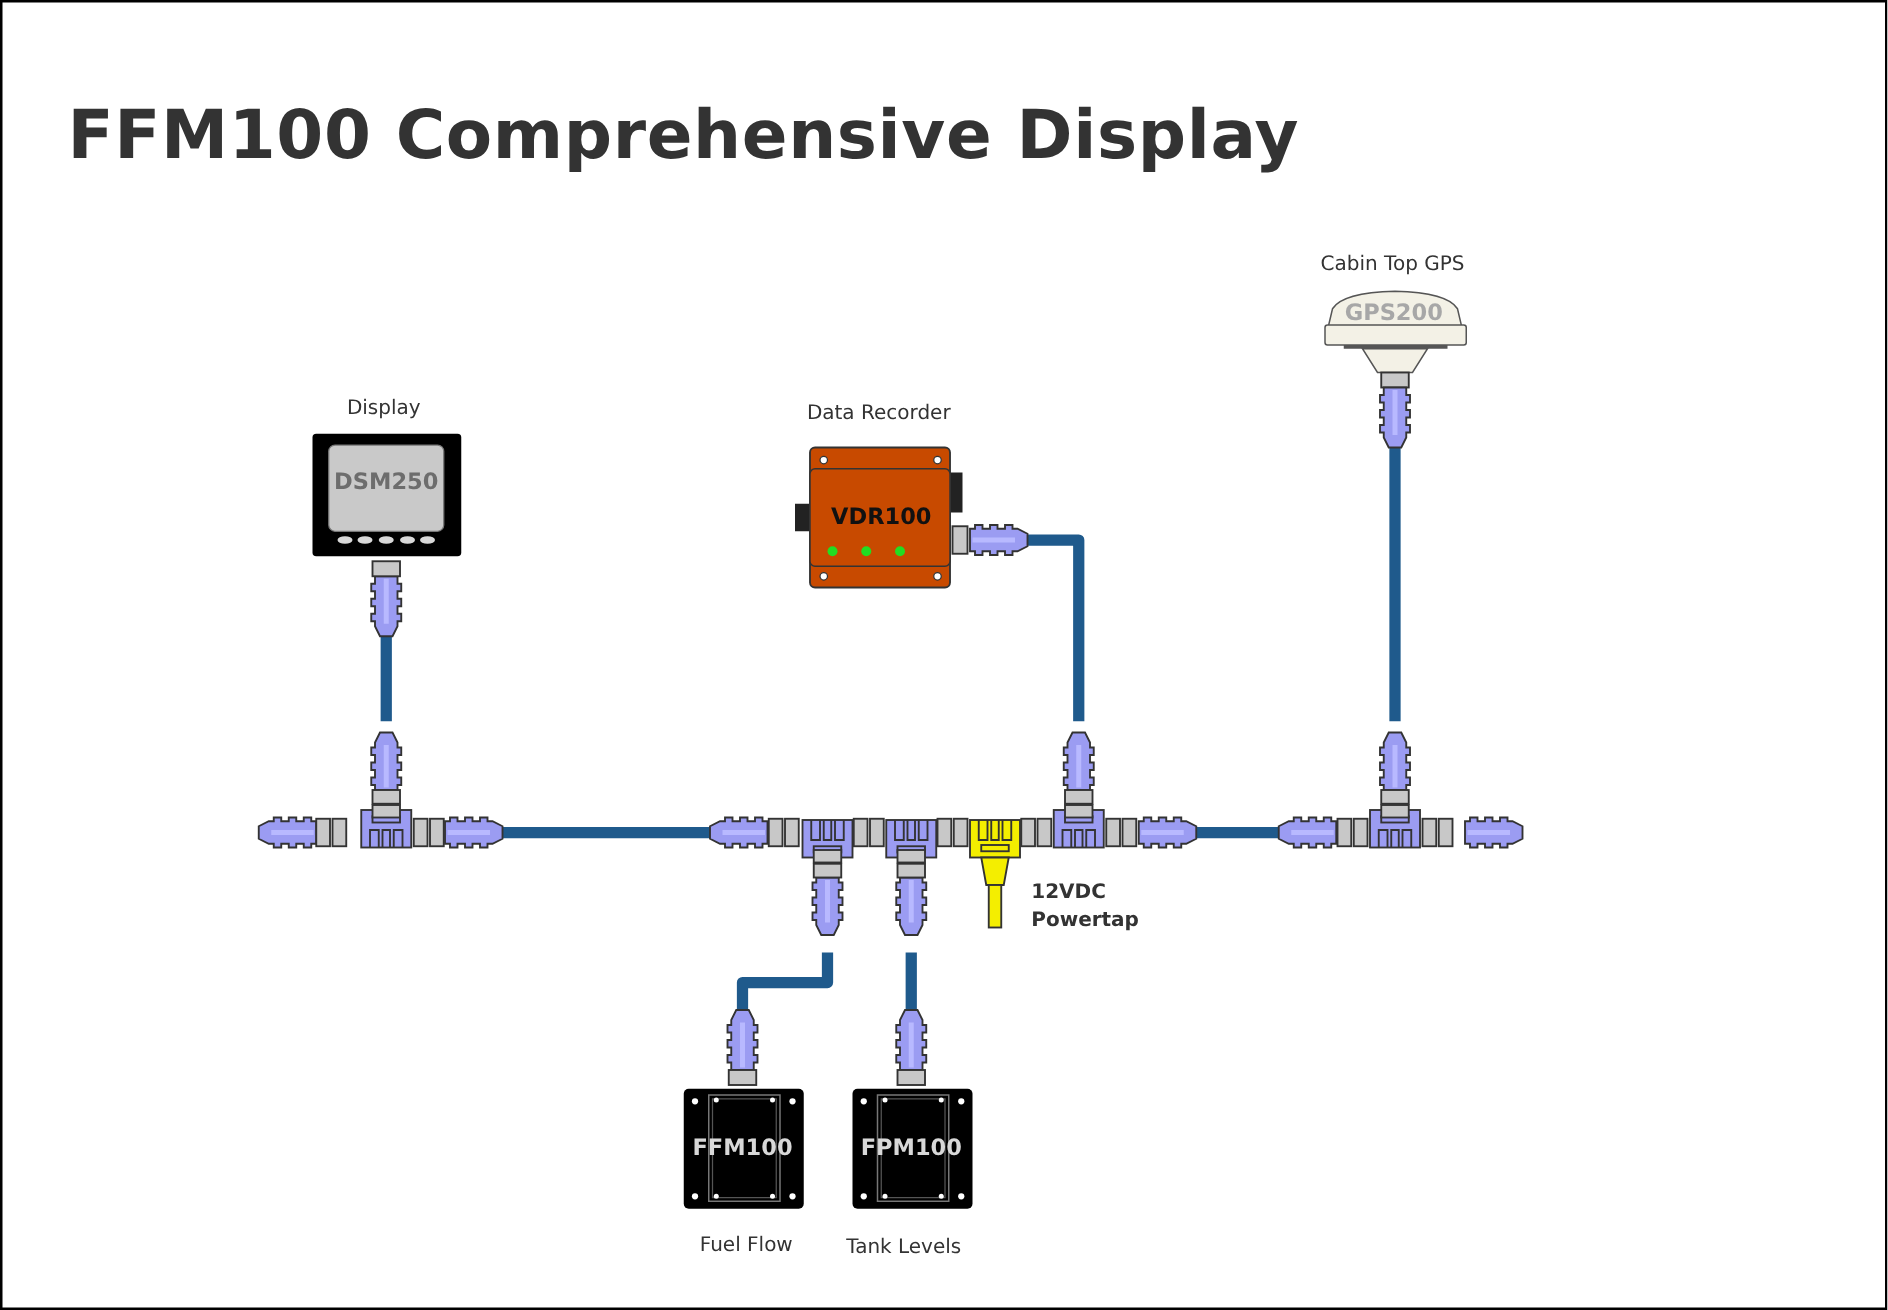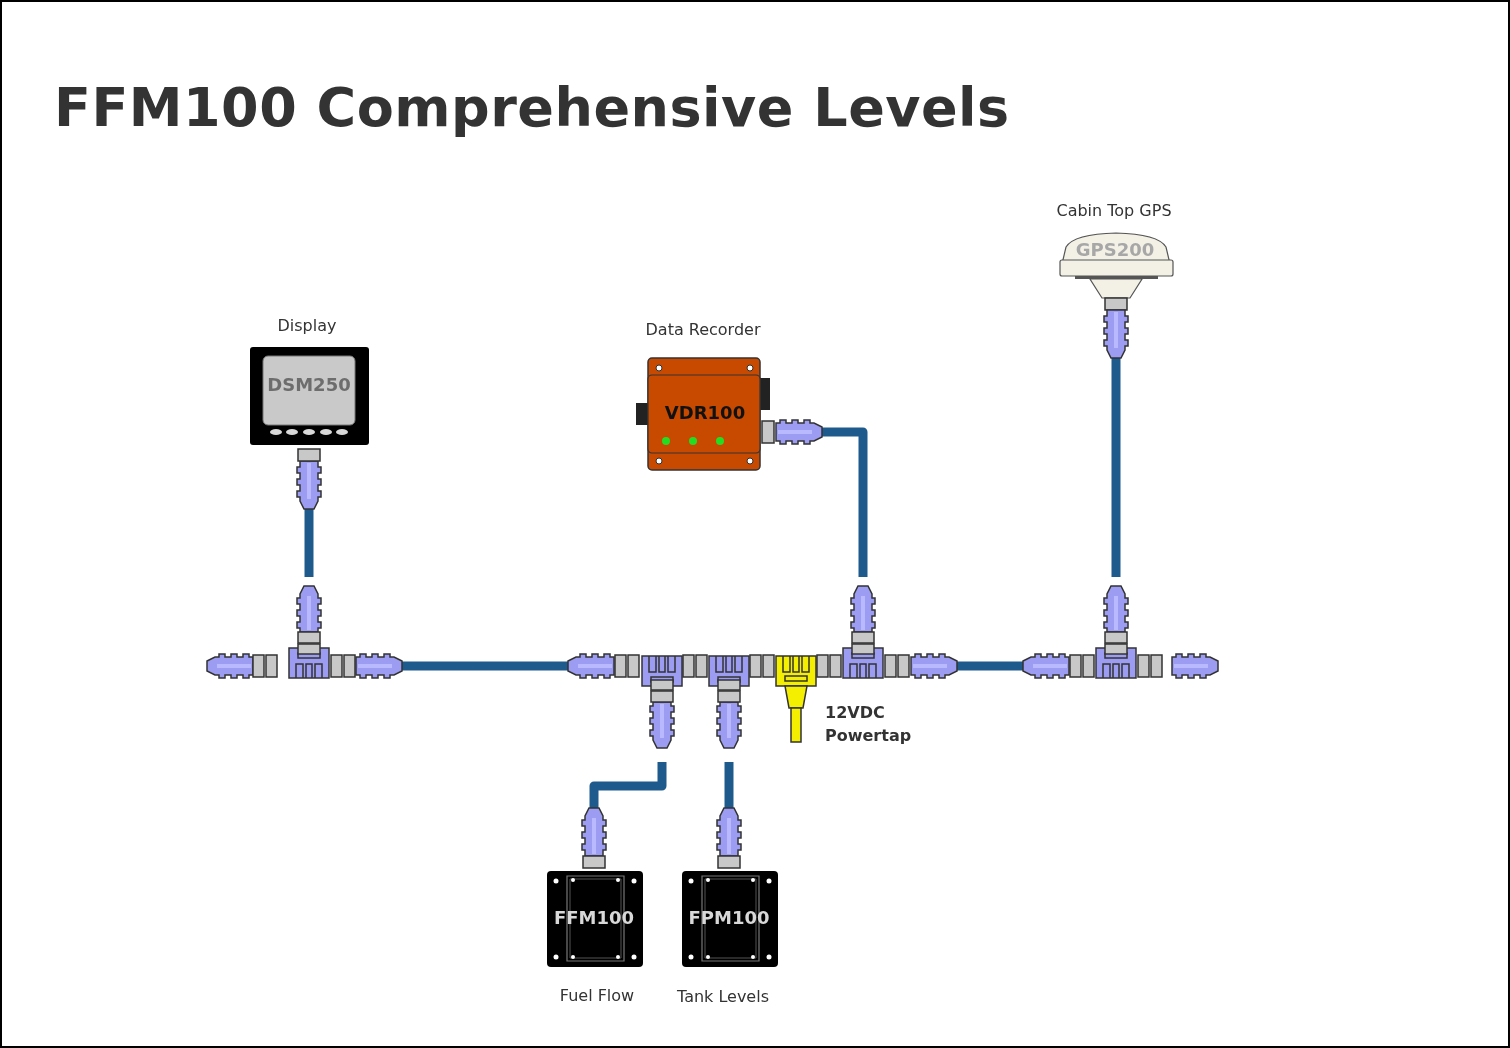--- a/index.html
+++ b/index.html
@@ -21,21 +21,21 @@
     svg#diagram { position: absolute; left: 0; top: 0; }
     .lbl { font-family: "DejaVu Sans", sans-serif; font-size: 16px; fill: #333333; }
     .lblb { font-family: "DejaVu Sans", sans-serif; font-size: 16px; font-weight: bold; fill: #333333; }
     .devtxt { font-family: "DejaVu Sans", sans-serif; font-weight: bold; font-size: 18px; }
     .cable { stroke-linejoin: round; stroke-linecap: butt; fill: none; }
   </style>
 </head>
 <body>
 
 <div id="frame">
-  <h1 id="title">FFM100 Comprehensive Levels</h1>
+  <h1 id="title">FFM100 Comprehensive Display</h1>
 
   <svg id="diagram" width="1510" height="1048" viewBox="0 0 1510 1048" xmlns="http://www.w3.org/2000/svg">
     <defs>
 
       <g id="dropConnDown">
         <path d="M-5,0 L5,0 L9,8 L9,12 L12,12 L12,18 L9,18 L9,24 L12,24 L12,30 L9,30 L9,36 L12,36 L12,42 L9,42 L9,48 L-9,48 L-9,42 L-12,42 L-12,36 L-9,36 L-9,30 L-12,30 L-12,24 L-9,24 L-9,18 L-12,18 L-12,12 L-9,12 L-9,8 Z" fill="#9b9cf2" stroke="#333" stroke-width="1.5"></path>
         <line x1="0" y1="10" x2="0" y2="46" stroke="#b8b9ff" stroke-width="4"></line>
         <rect x="-11" y="48" width="22" height="12" fill="#c8c8c8" stroke="#333" stroke-width="1.5"></rect>
       </g>
 

